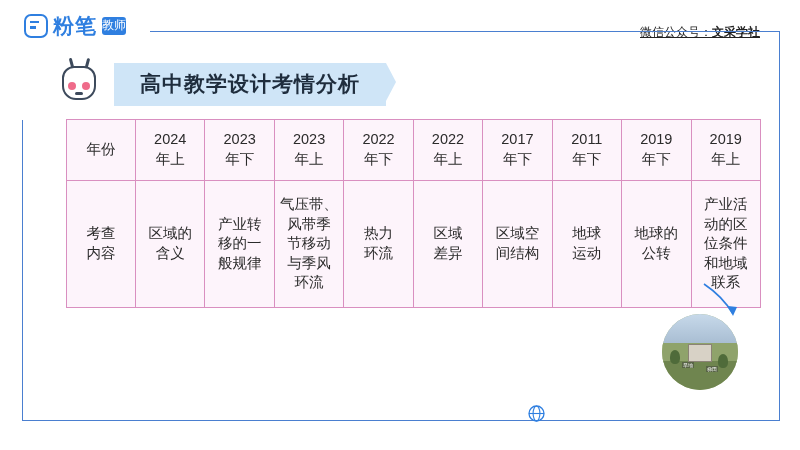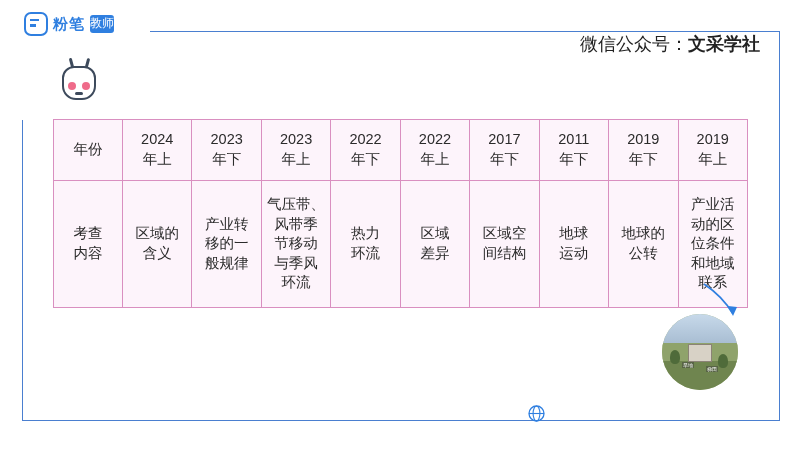--- a/index.html
+++ b/index.html
@@ -46,40 +46,41 @@
     background: #2f7fe0;
   }
   .logo-mark::after {
     content: "";
     position: absolute;
     left: 4px; top: 10px;
     width: 6px; height: 2.5px;
     background: #2f7fe0;
   }
   .logo-text {
-    font-size: 15px;
+    font-size: 21px;
     font-weight: bold;
     color: #2f7fe0;
     letter-spacing: 1px;
   }
   .logo-badge {
     background: #2f7fe0;
     color: #ffffff;
     font-size: 12px;
     padding: 2px 0;
     border-radius: 3px;
     line-height: 1.1;
   }
   .wechat-line {
     position: absolute;
     right: 40px;
-    top: 32px;
-    font-size: 18px;
+    top: 24px;
+    font-size: 12px;
     color: #222222;
     white-space: nowrap;
+    text-decoration: underline;
   }
   .wechat-line b {
     font-weight: bold;
   }
 
   
   .line-top {
     position: absolute;
     left: 150px;
     top: 31px;
@@ -179,21 +180,21 @@
     font-size: 21px;
     font-weight: bold;
     color: #1f2d3d;
     letter-spacing: 1px;
     white-space: nowrap;
   }
 
   
   .table-wrap {
     position: absolute;
-    left: 53px;
+    left: 66px;
     top: 119px;
     width: 695px;
   }
   table.exam-table {
     border-collapse: collapse;
     width: 695px;
     table-layout: fixed;
     background: #fdf4fb;
   }
   table.exam-table td {
@@ -322,20 +323,23 @@
 
 <div class="title-area">
   <div class="mascot">
     <span class="ant1"></span>
     <span class="ant2"></span>
     <span class="head"></span>
     <span class="eye-l"></span>
     <span class="eye-r"></span>
     <span class="mouth"></span>
   </div>
+  <div class="title-banner">
+    <span class="title-text">高中教学设计考情分析</span>
+  </div>
 </div>
 
 <div class="table-wrap">
   <table class="exam-table">
     <tbody>
         <tr class="head-row">
       <td class="first-col">年份</td>
       <td>
         <span class="cell-line">2024</span>
         <span class="cell-line">年上</span>

